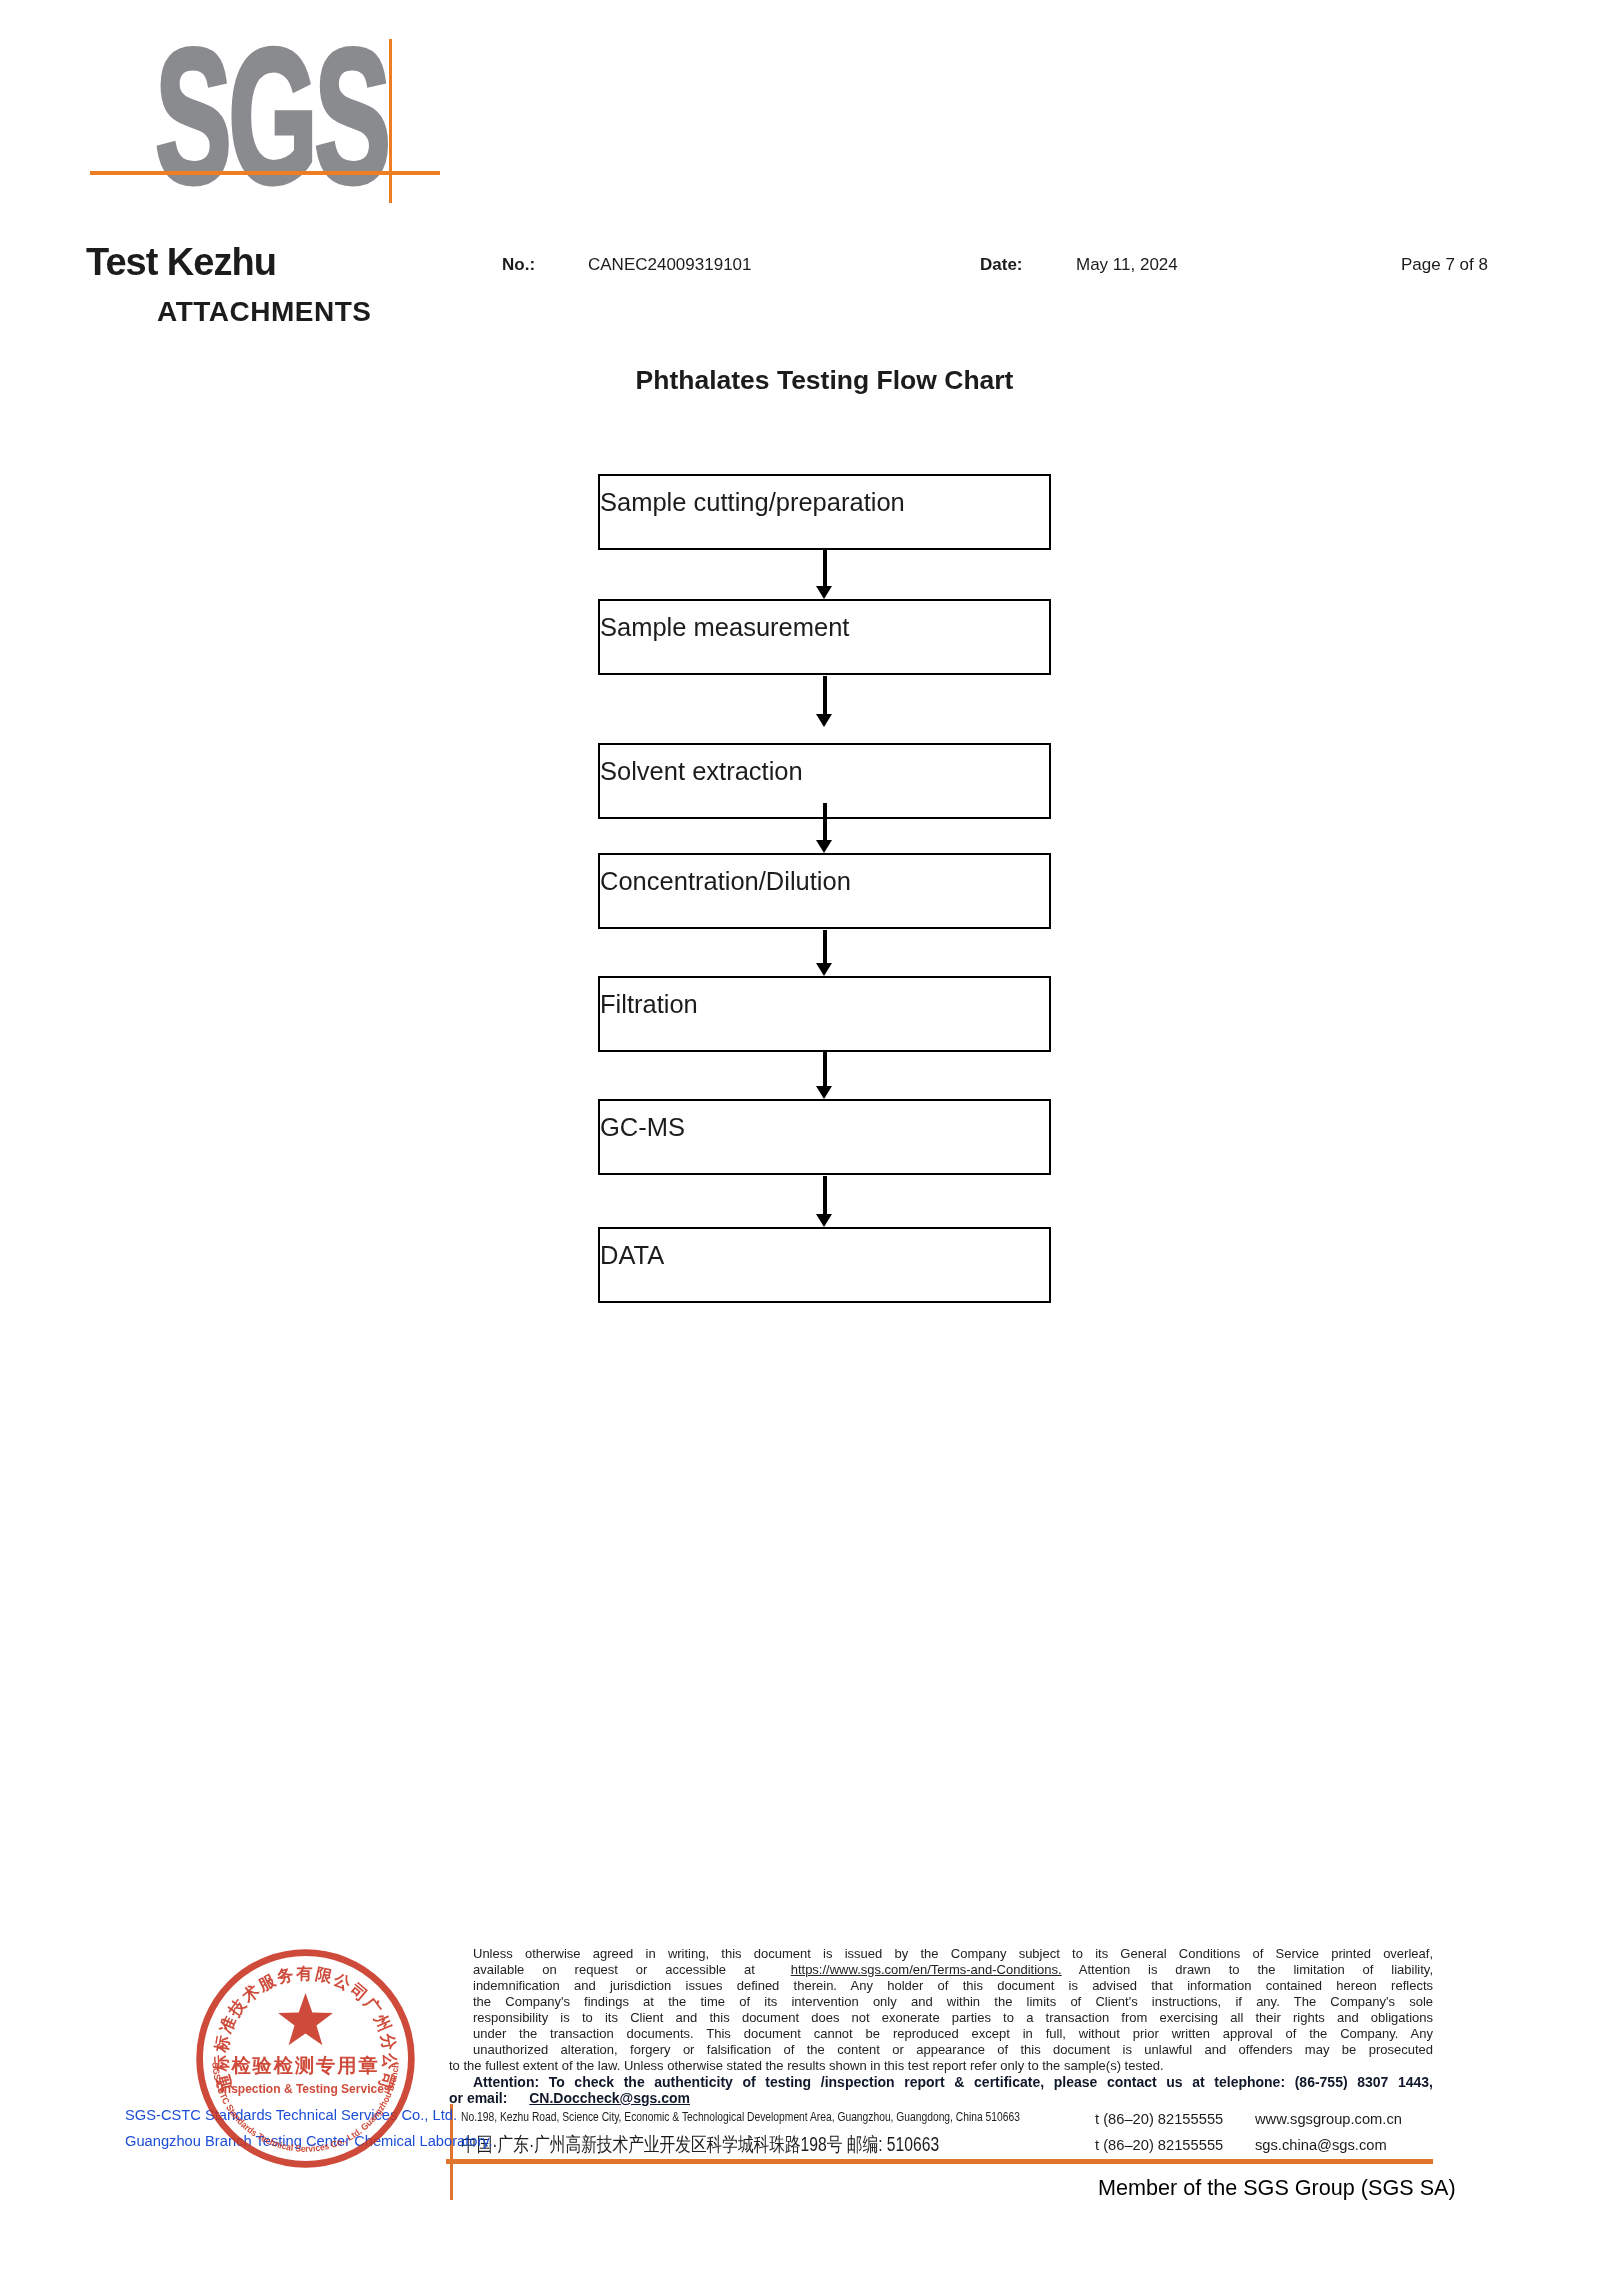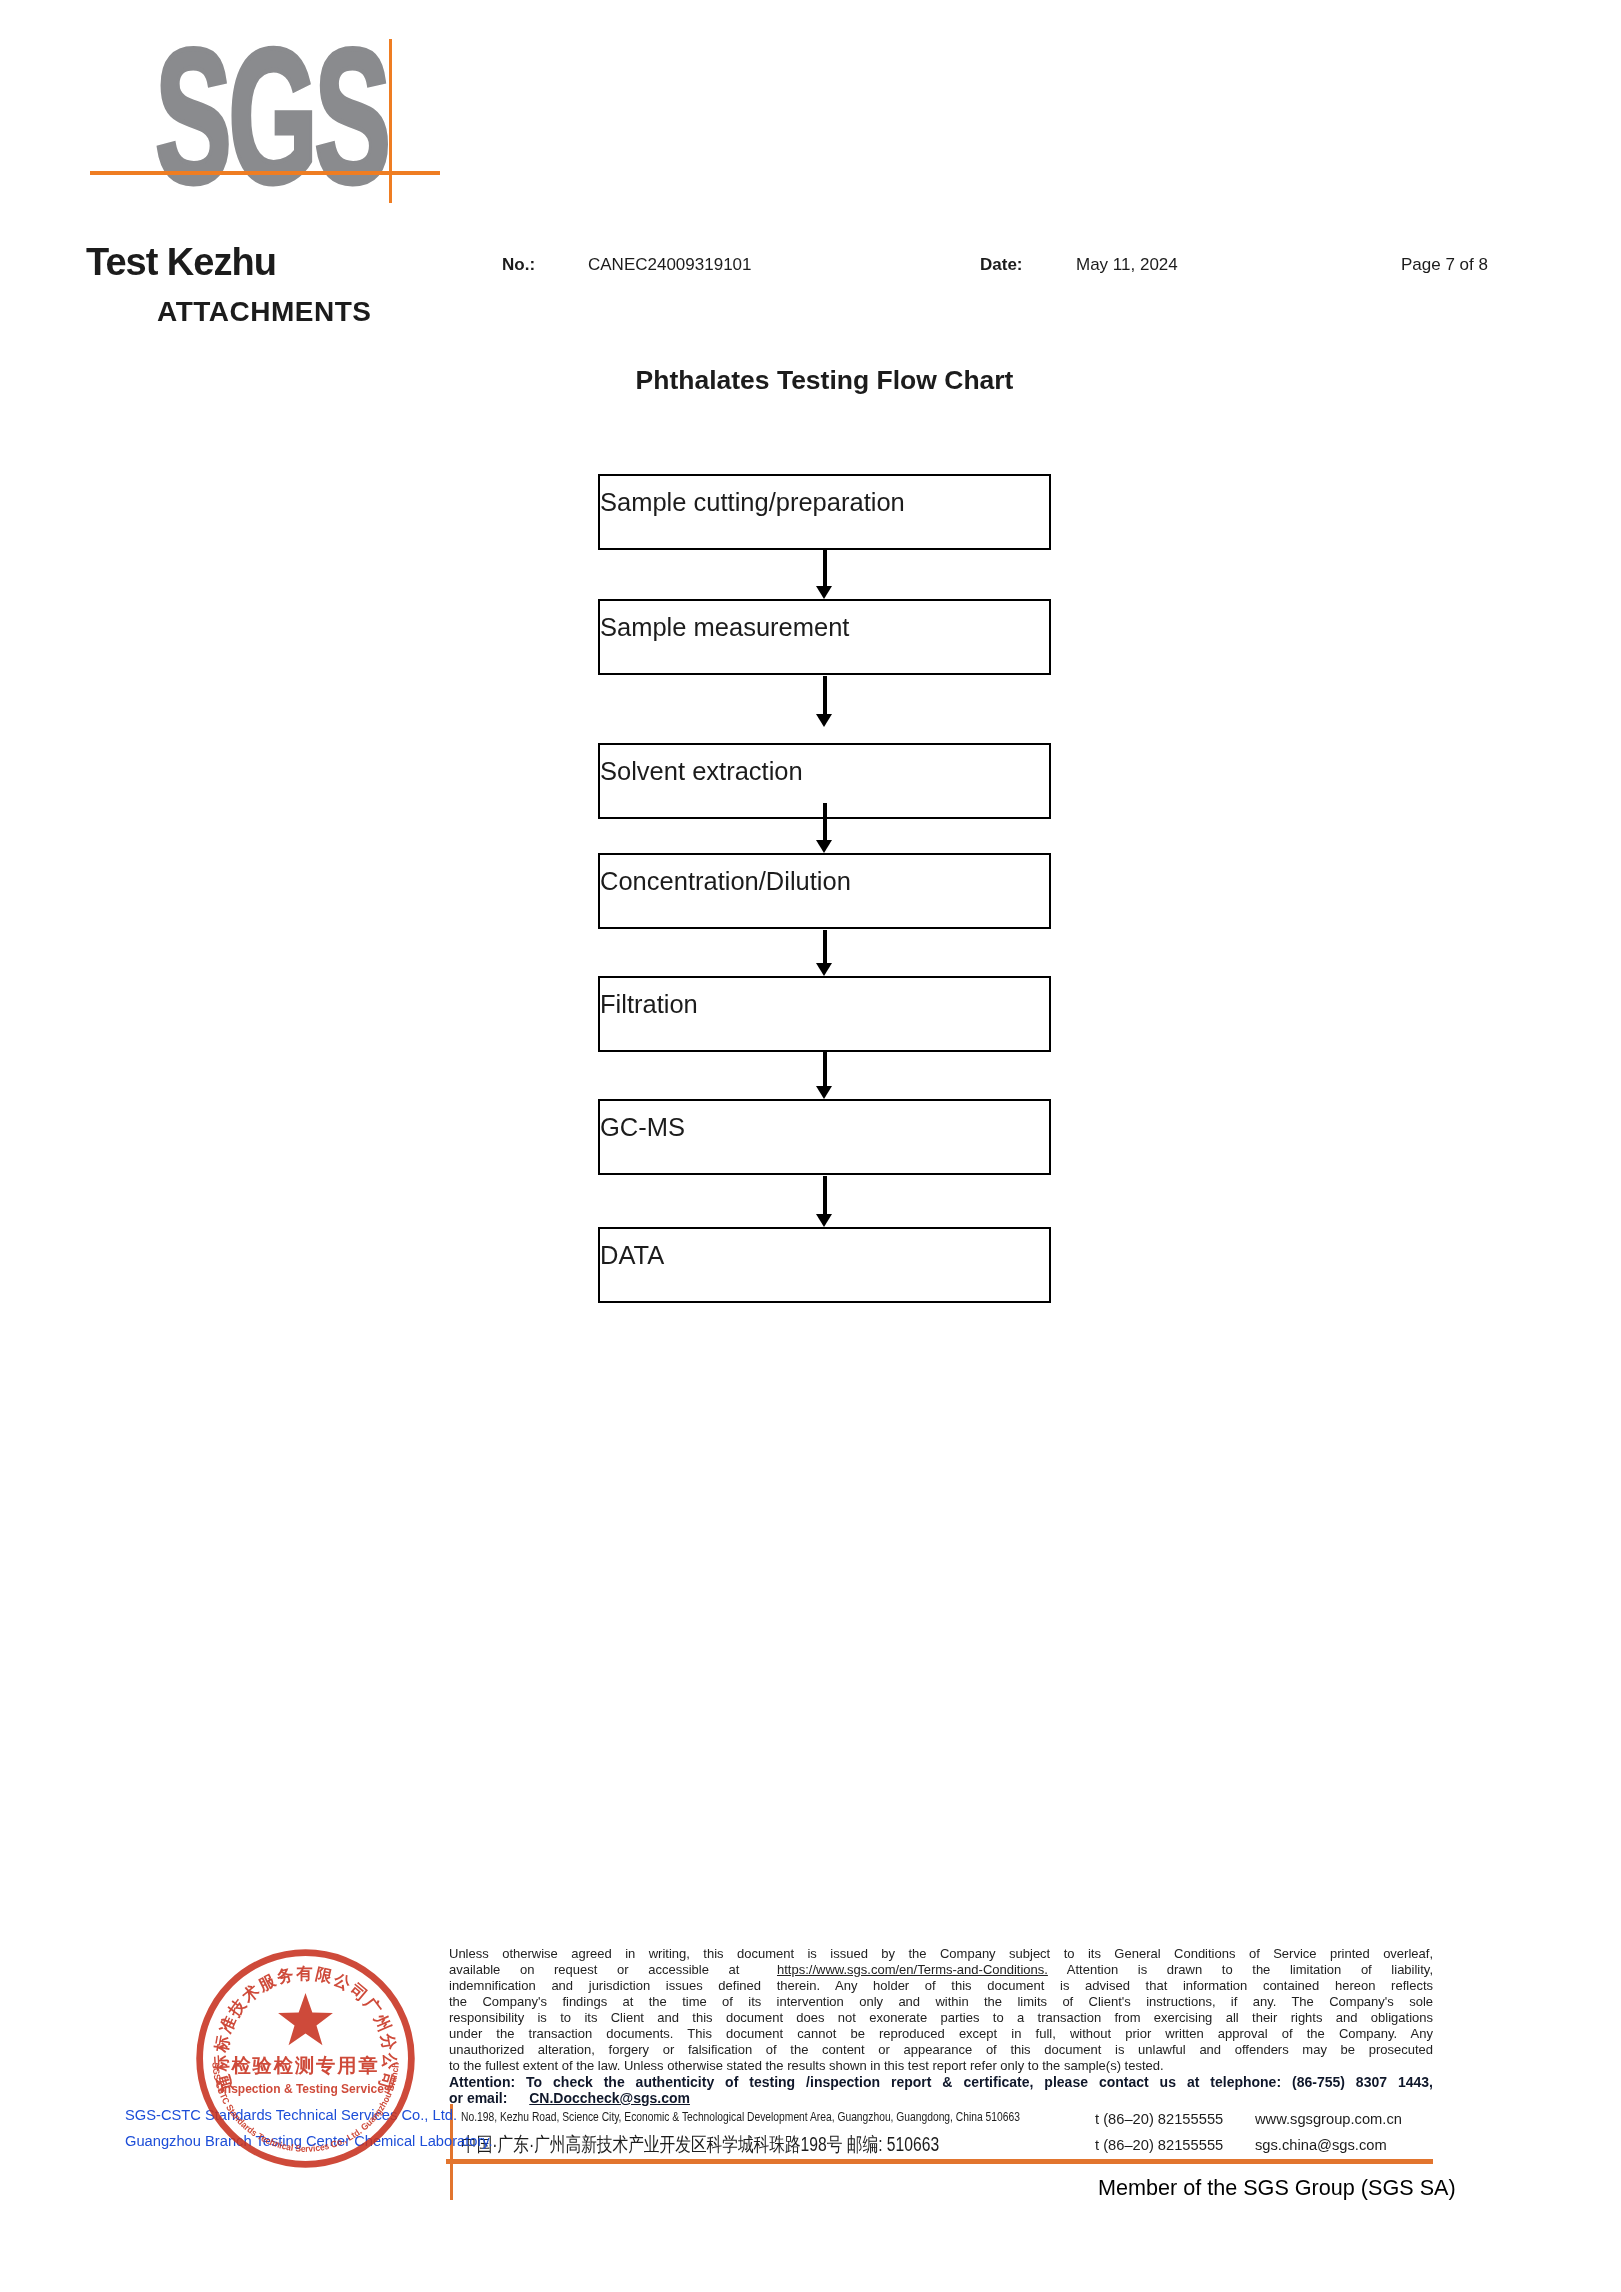--- a/index.html
+++ b/index.html
@@ -42,21 +42,21 @@
   .farrow::after {
     content:""; position:absolute; left:0; bottom:0; width:0; height:0;
     border-left:8.8px solid transparent; border-right:8.8px solid transparent; border-top:13.7px solid #000;
   }
 
   
   .legal {
     position:absolute; left:449px; top:1946px; width:984px;
     font-size:13px; line-height:16px; color:#222;
   }
-  .legal .jl { text-align:justify; text-align-last:justify; }
+  .legal .jl { text-align:justify; text-align-last:justify;margin-left:24px; }
   .legal a, .legal .lnk { color:inherit; text-decoration:underline;padding-left:18px; }
   .attn { color:#0f172a; font-weight:bold; font-size:14px; }
   .company-line { position:absolute; left:125px; font-size:14.7px; color:#1d4ed8; white-space:nowrap; z-index:1; }
   .stamp { position:absolute; left:190px; top:1943px; width:231px; height:231px; opacity:0.88; z-index:2; }
   .stamp text { fill:#c8321f; font-family:"Liberation Sans", sans-serif; }
   .st-arc-cn { font-size:17px; font-weight:bold; letter-spacing:2px; }
   .st-cn { font-size:20px; font-weight:bold; letter-spacing:2px; }
   .st-en { font-size:12.5px; font-weight:bold; }
   .st-arc-en { font-size:9.5px; font-weight:bold; }
   .addr-vline { position:absolute; left:450px; top:2104px; width:2.9px; height:96px; background:#e2752e; }

